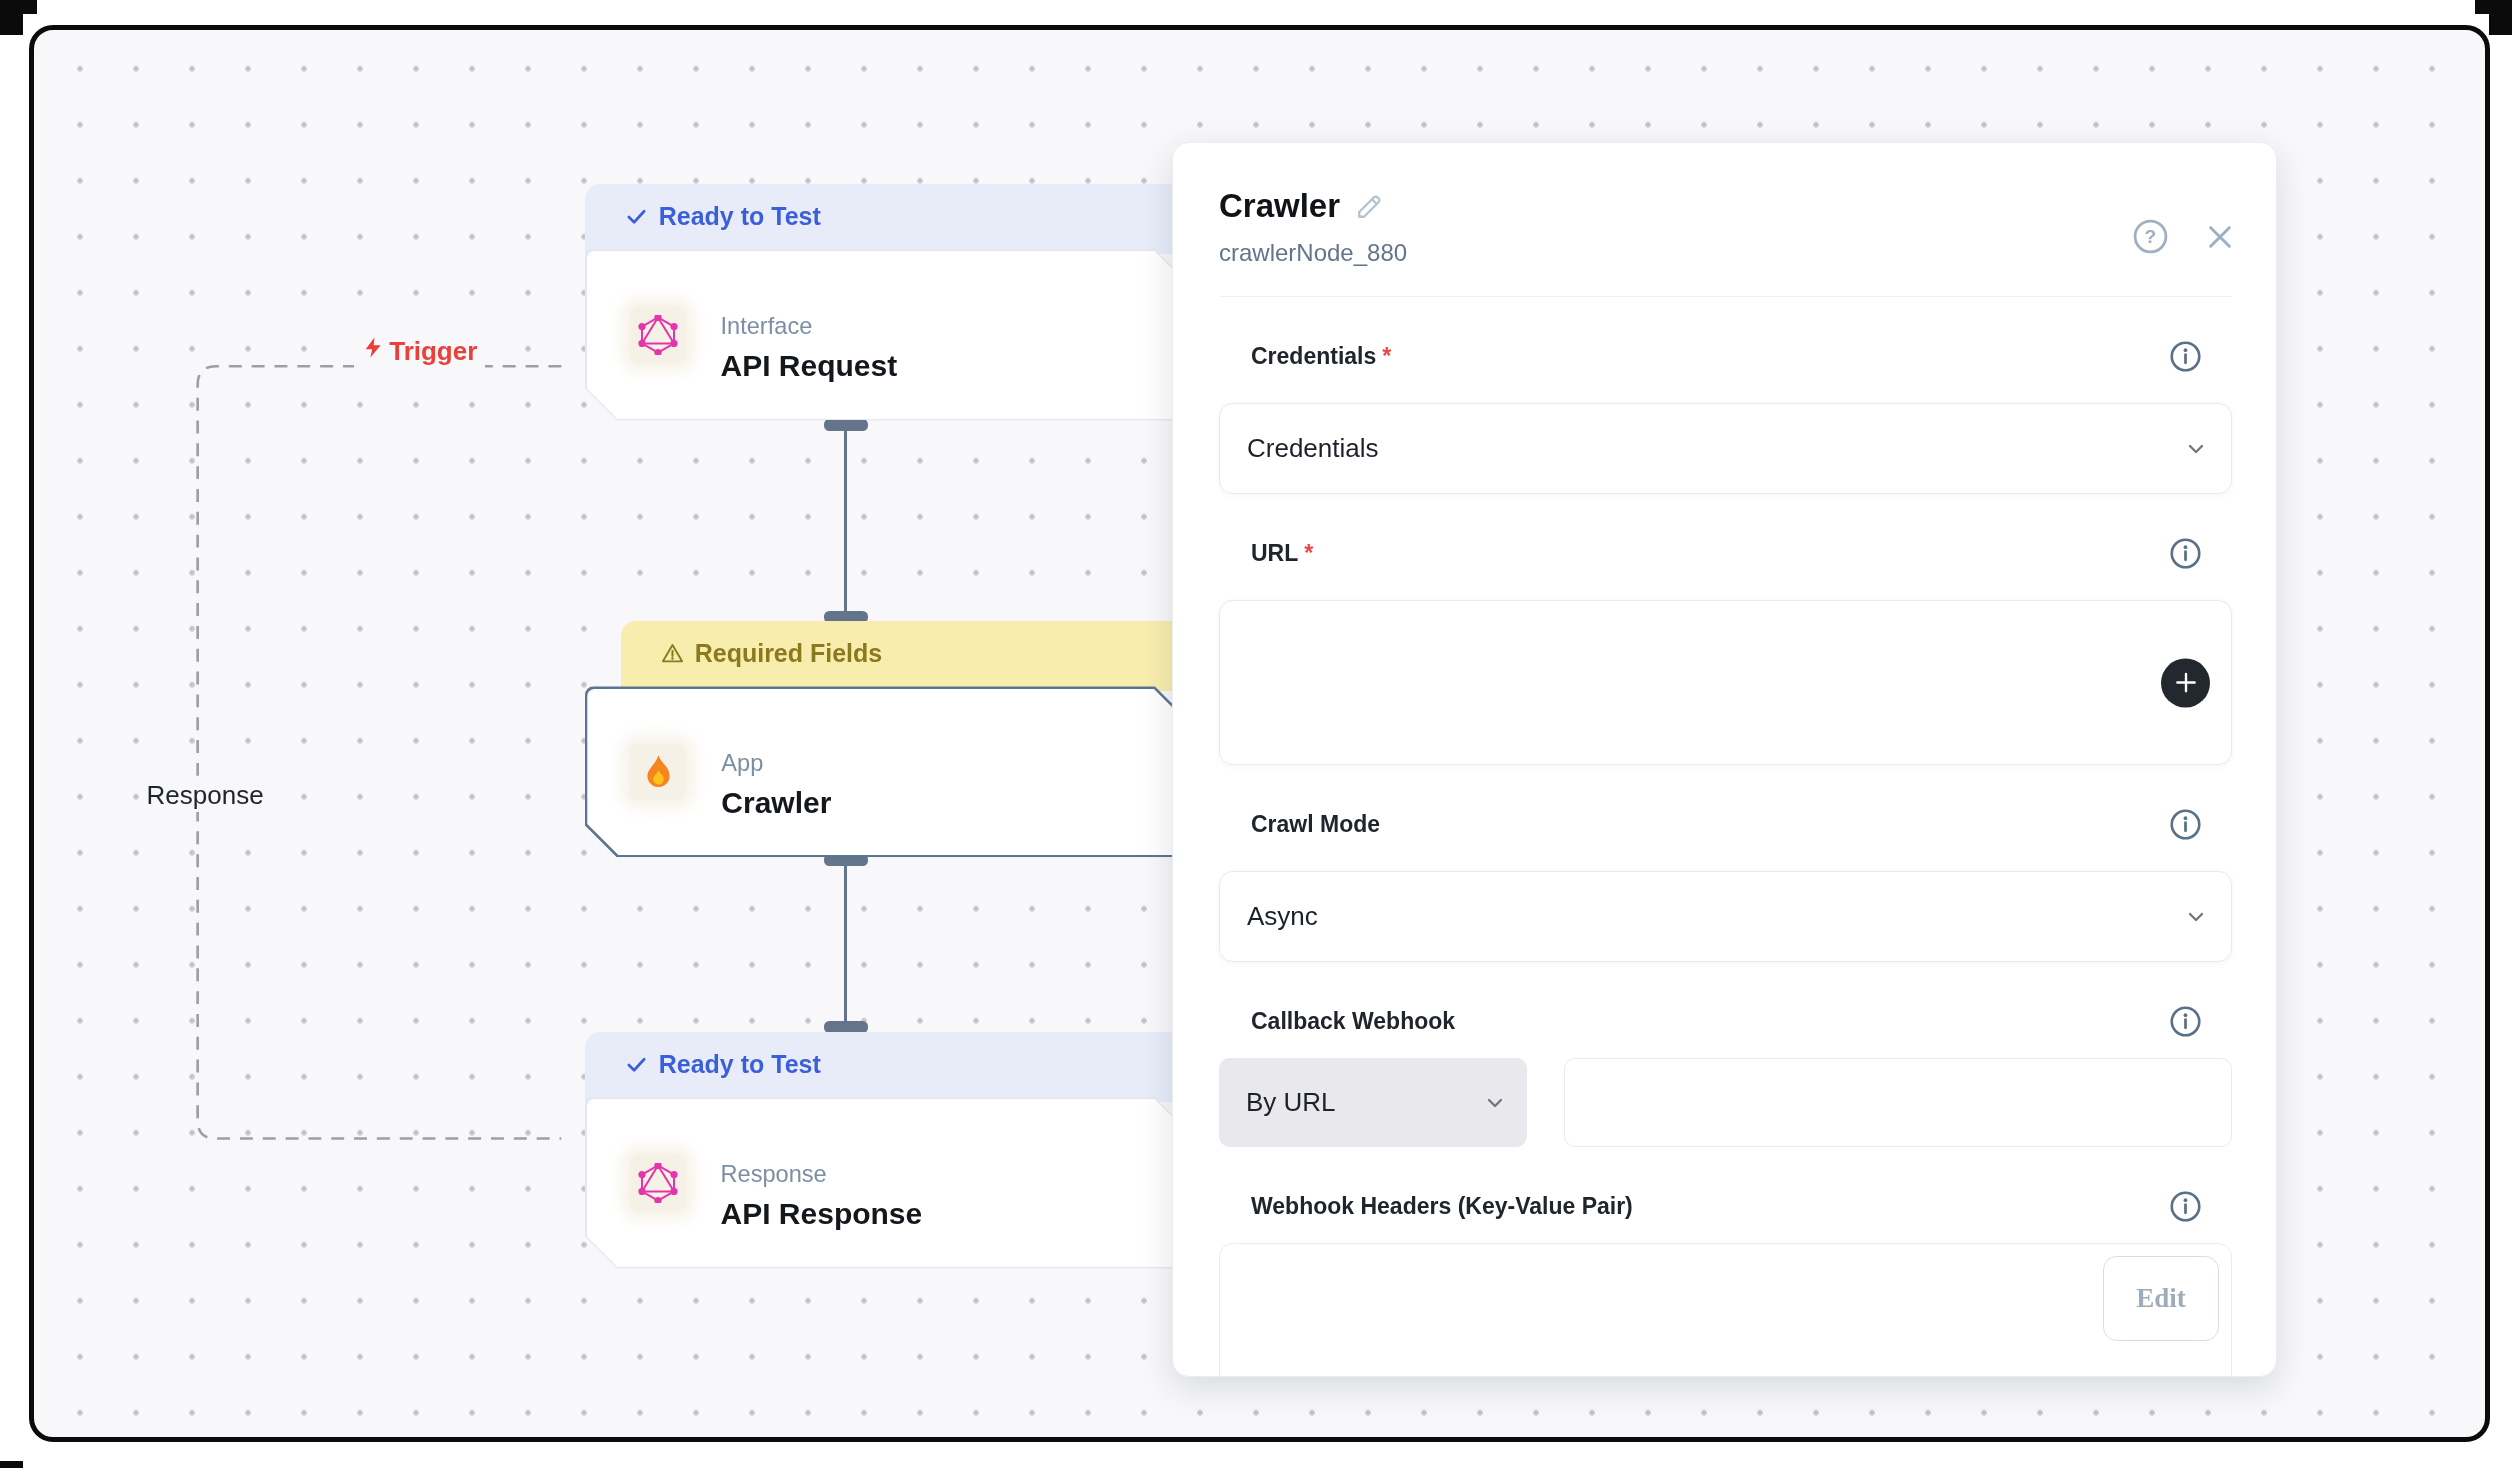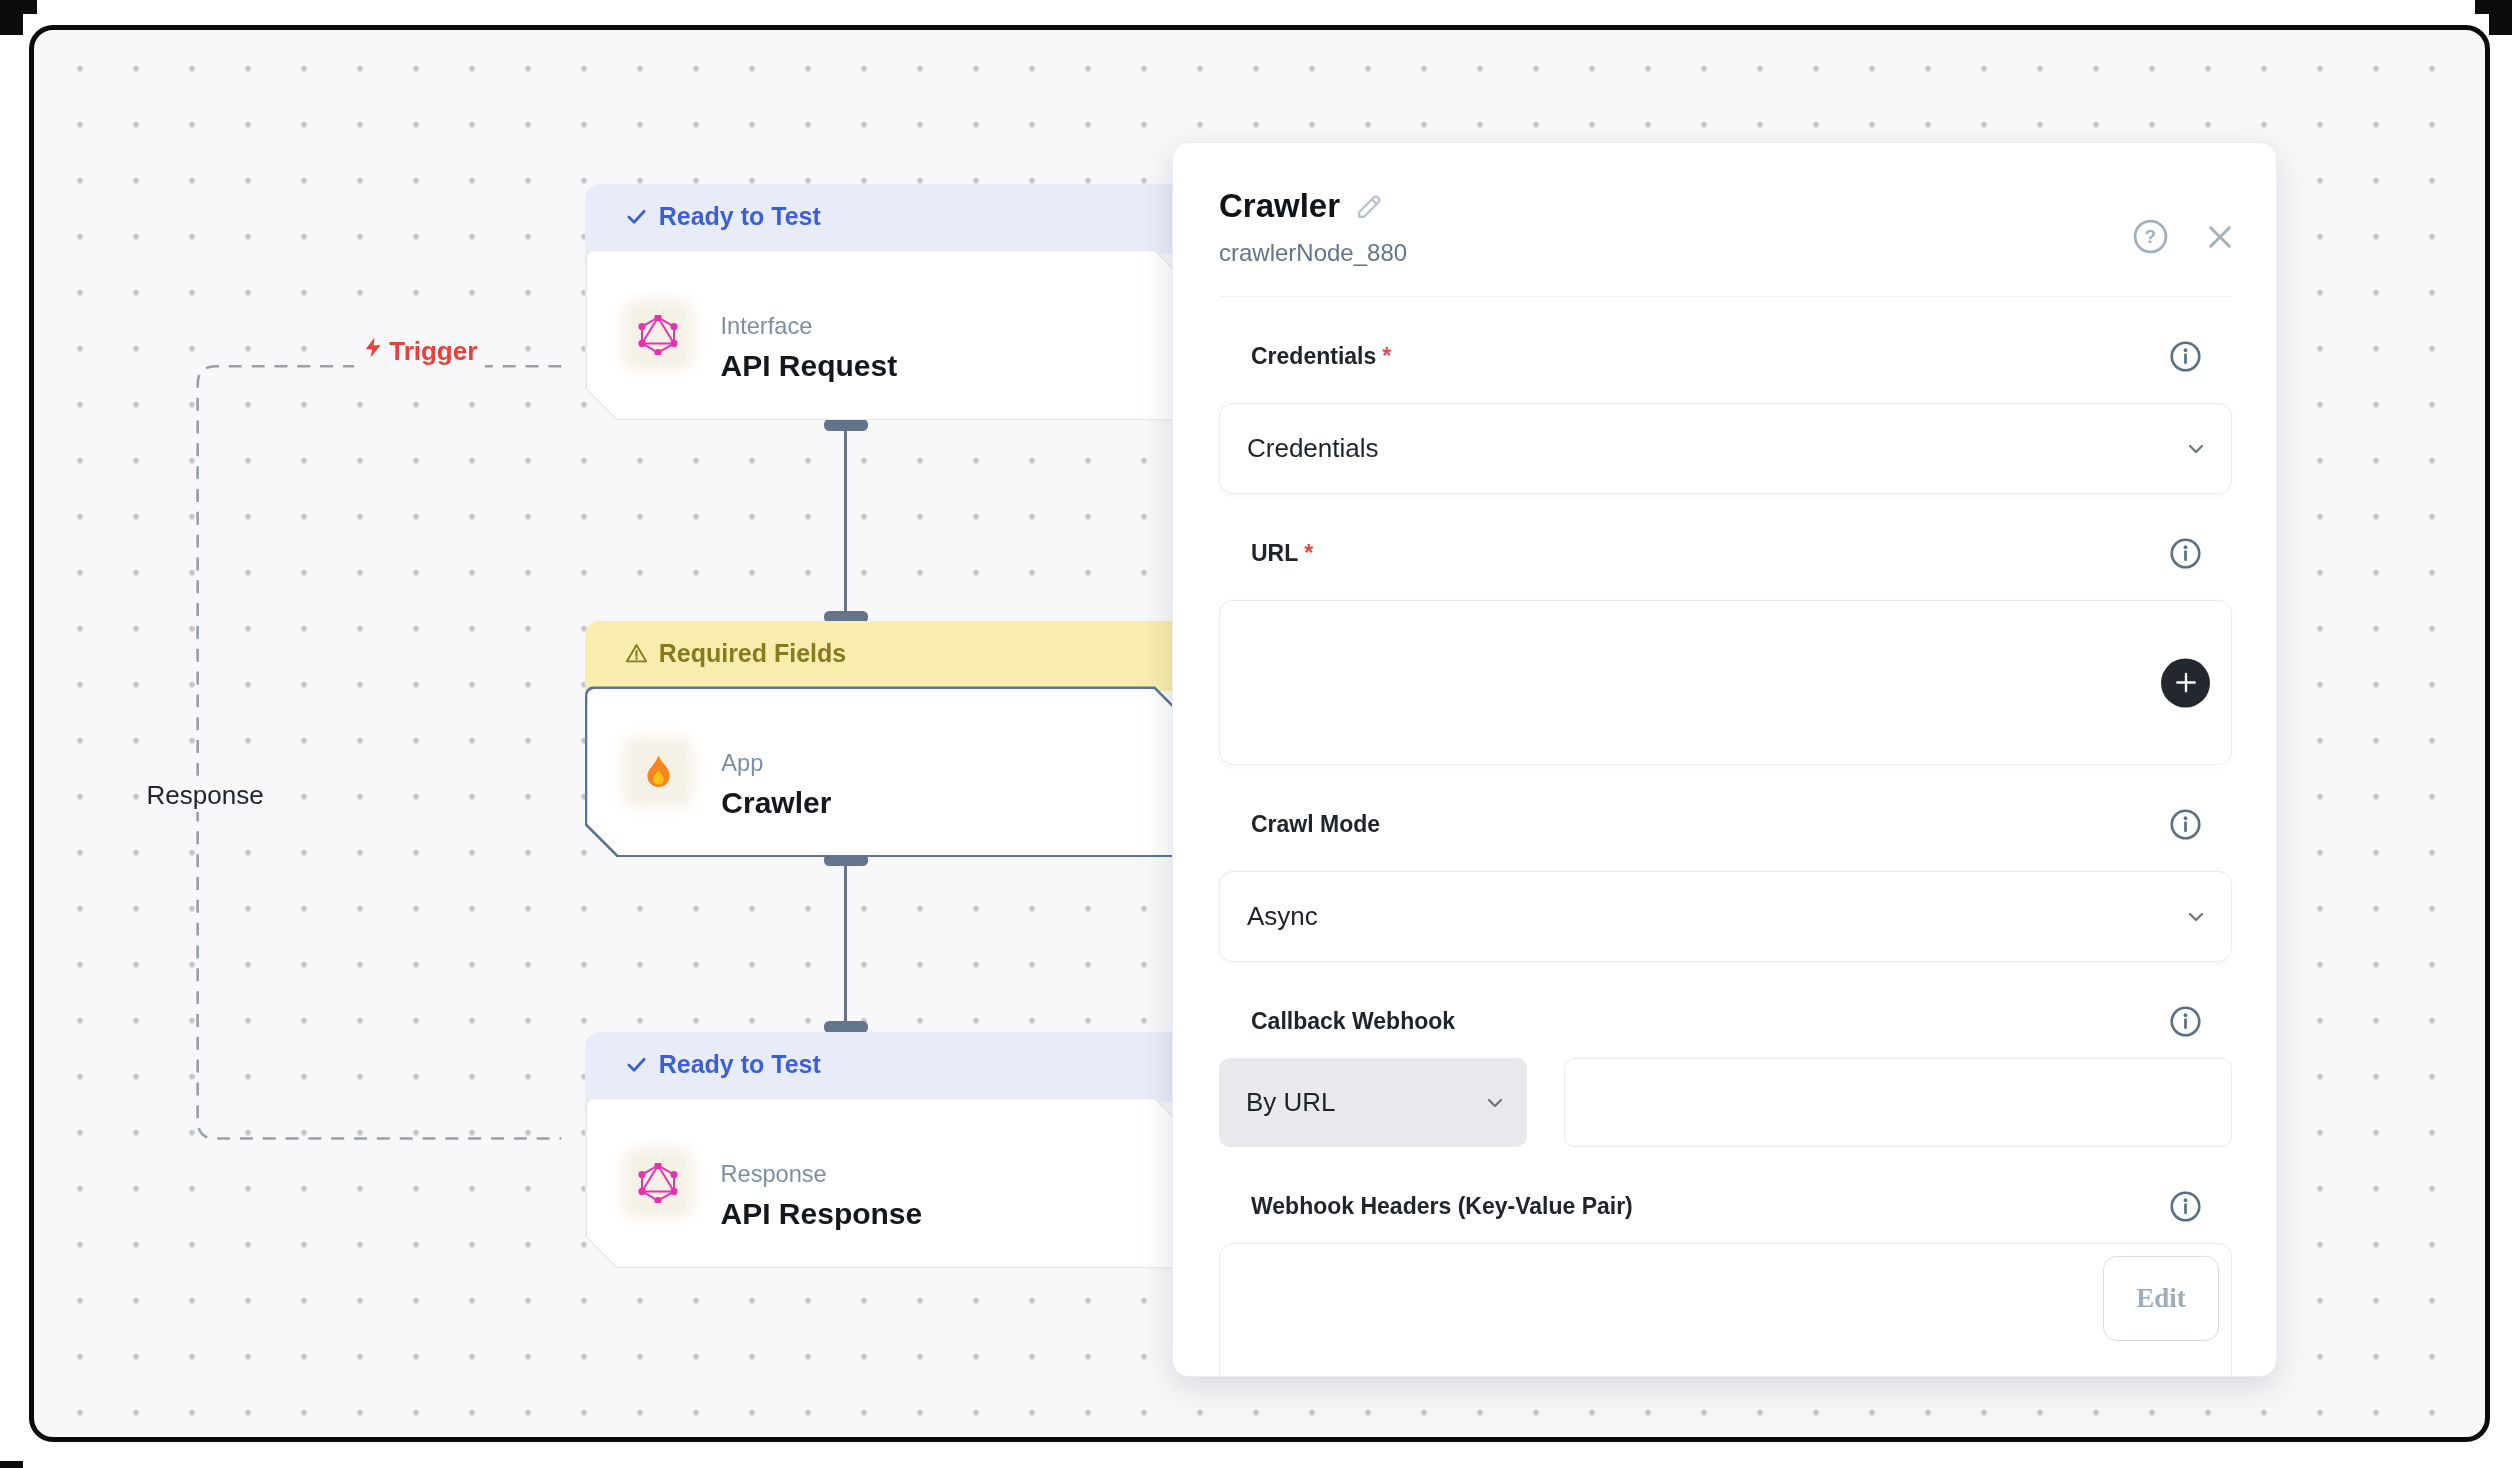--- a/index.html
+++ b/index.html
@@ -39,21 +39,21 @@
   
   .vline { position:absolute; width:3px; background:#64748b; z-index:2; }
   .handle { position:absolute; width:44px; height:12px; border-radius:5.3px; background:#64748b; z-index:3; }
 
   
   .node { position:absolute; left:527px; width:626px; z-index:4;padding-left:24px; }
   .badge { position:relative; height:70px; border-radius:15px 15px 0 0;
     display:flex; align-items:center; gap:10.7px; padding:0 0 6px 40px;
     font-size:25px; font-weight:600; }
   .badge.blue { background:#e8ecf9; color:#3b5fd9; }
-  .badge.yellow { background:#f8edad; color:#8a7a1e; }
+  .badge.yellow { background:#f8edad; color:#8a7a1e;margin-left:36px; }
   .nbody-b { position:relative; margin-top:-4.6px; height:171px;
     clip-path:polygon(0 0, calc(100% - 32px) 0, 100% 32px, 100% 100%, 32px 100%, 0 calc(100% - 32px));
     border-radius:9px; background:#e7e8ee;
     filter:drop-shadow(0 4.6px 7.6px rgba(40,50,70,0.07)); }
   .node.selected .nbody-b { background:#5b7591; }
   .nbody { position:absolute; inset:1.5px; background:#ffffff; border-radius:7.6px;
     clip-path:polygon(0 0, calc(100% - 31px) 0, 100% 31px, 100% 100%, 31px 100%, 0 calc(100% - 31px));
     display:flex; align-items:center; padding-left:43px; gap:35px; }
   .node.selected .nbody { inset:2.3px; }
   .nicon { width:56px; height:56px; border-radius:7.6px; background:#f6f1e7;

